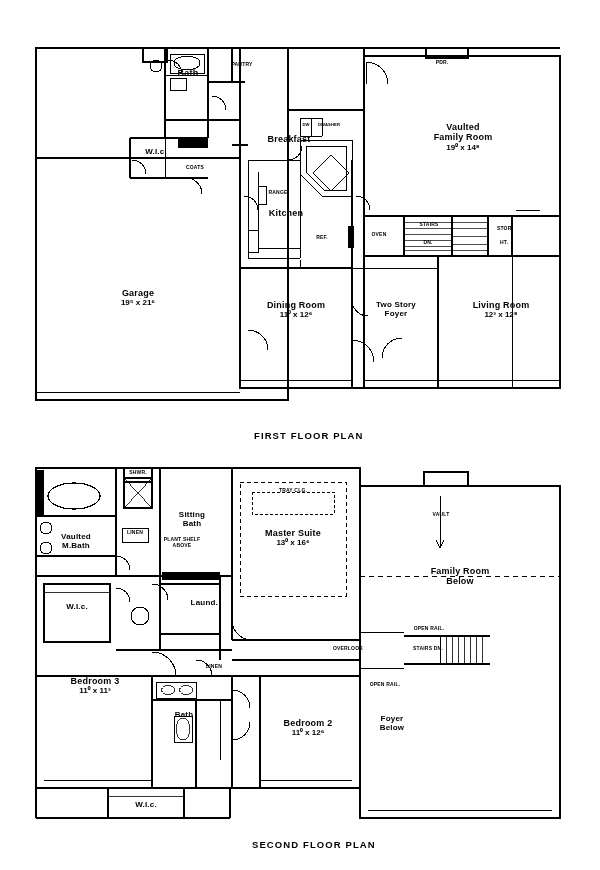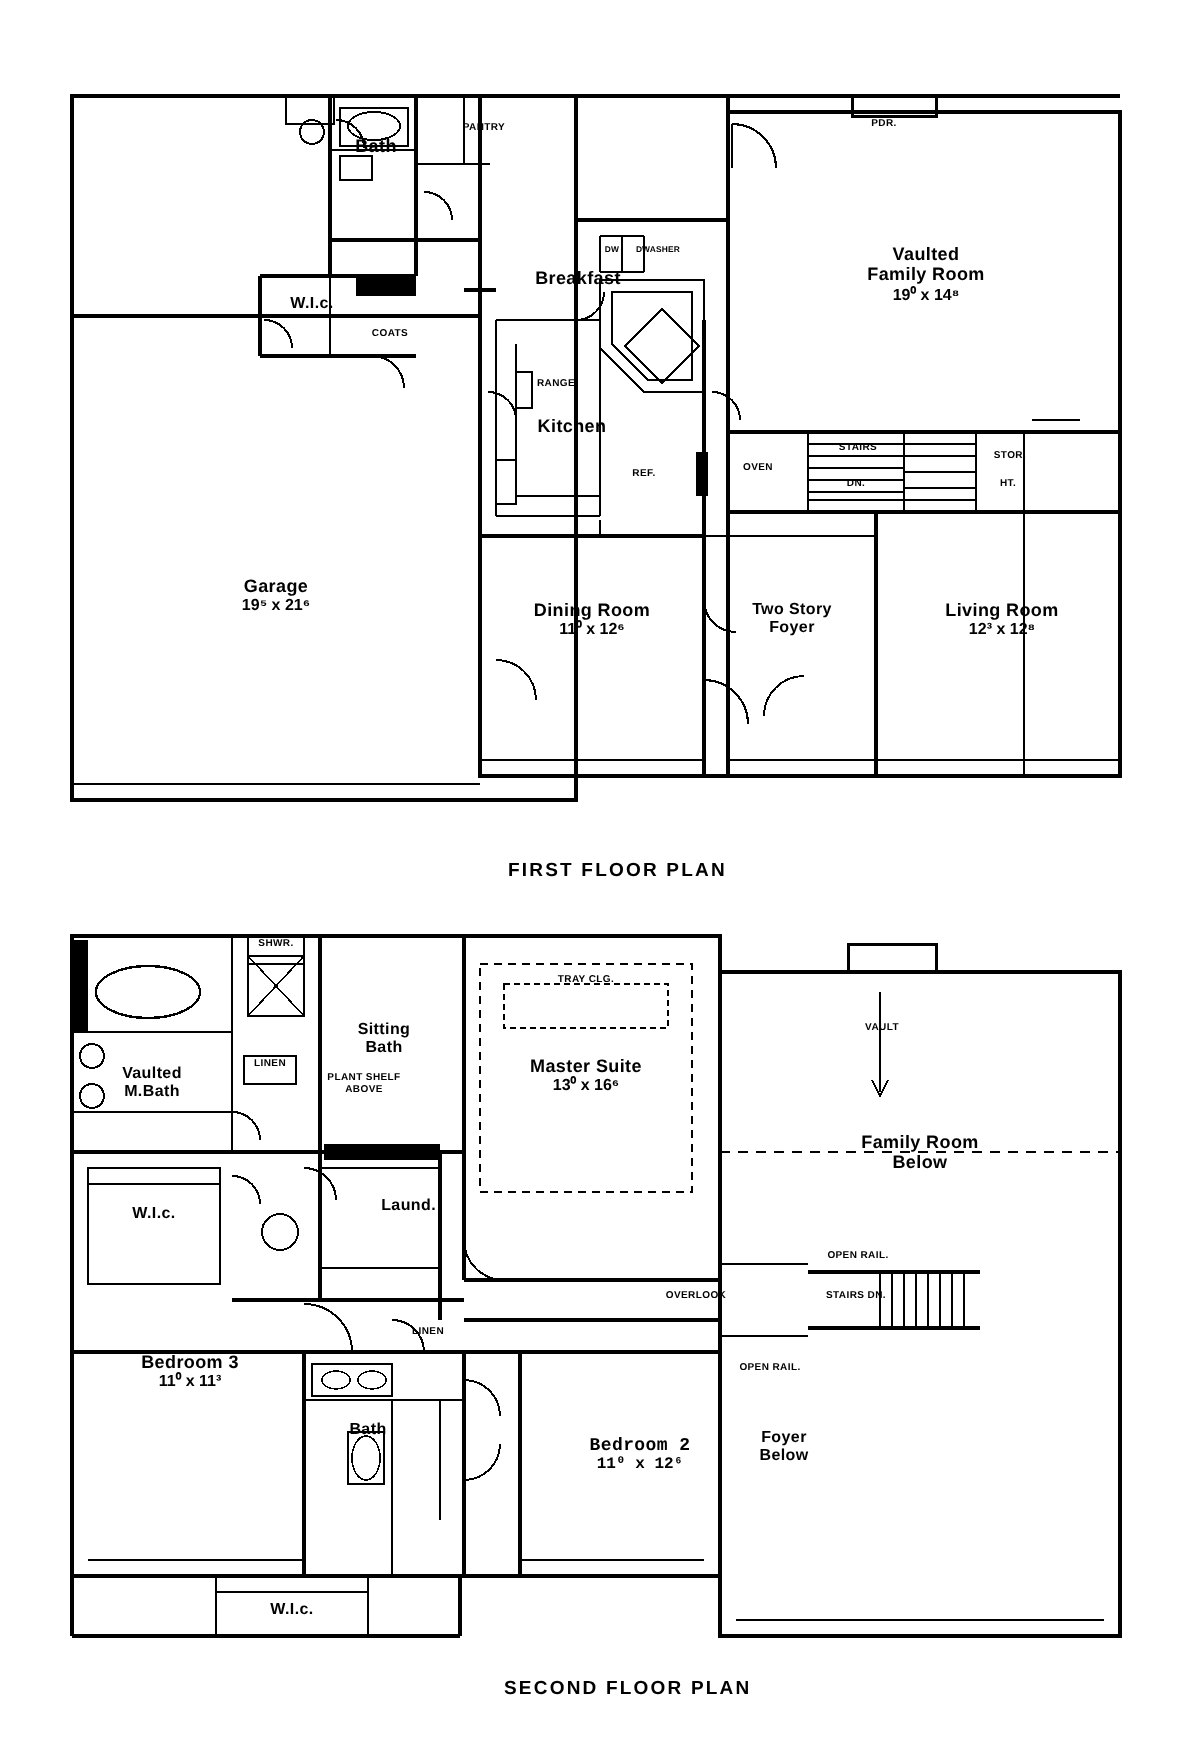--- a/index.html
+++ b/index.html
@@ -306,21 +306,21 @@
     <div class="nm">Family Room</div>
     <div class="nm">Below</div>
   </div>
   <div class="rm" style="left:42px;top:676px;width:106px;">
     <div class="nm">Bedroom 3</div>
     <div class="dim">11⁰ x 11³</div>
   </div>
   <div class="rm" style="left:160px;top:710px;width:48px;">
     <div class="nm sm">Bath</div>
   </div>
-  <div class="rm" style="left:270px;top:718px;width:100px;font-family:Liberation Mono, monospace;">
+  <div class="rm" style="left:258px;top:718px;width:100px;">
     <div class="nm">Bedroom 2</div>
     <div class="dim">11⁰ x 12⁶</div>
   </div>
   <div class="rm" style="left:362px;top:714px;width:60px;">
     <div class="nm sm">Foyer</div>
     <div class="nm sm">Below</div>
   </div>
   <div class="rm" style="left:108px;top:800px;width:76px;">
     <div class="nm sm">W.I.c.</div>
   </div>

